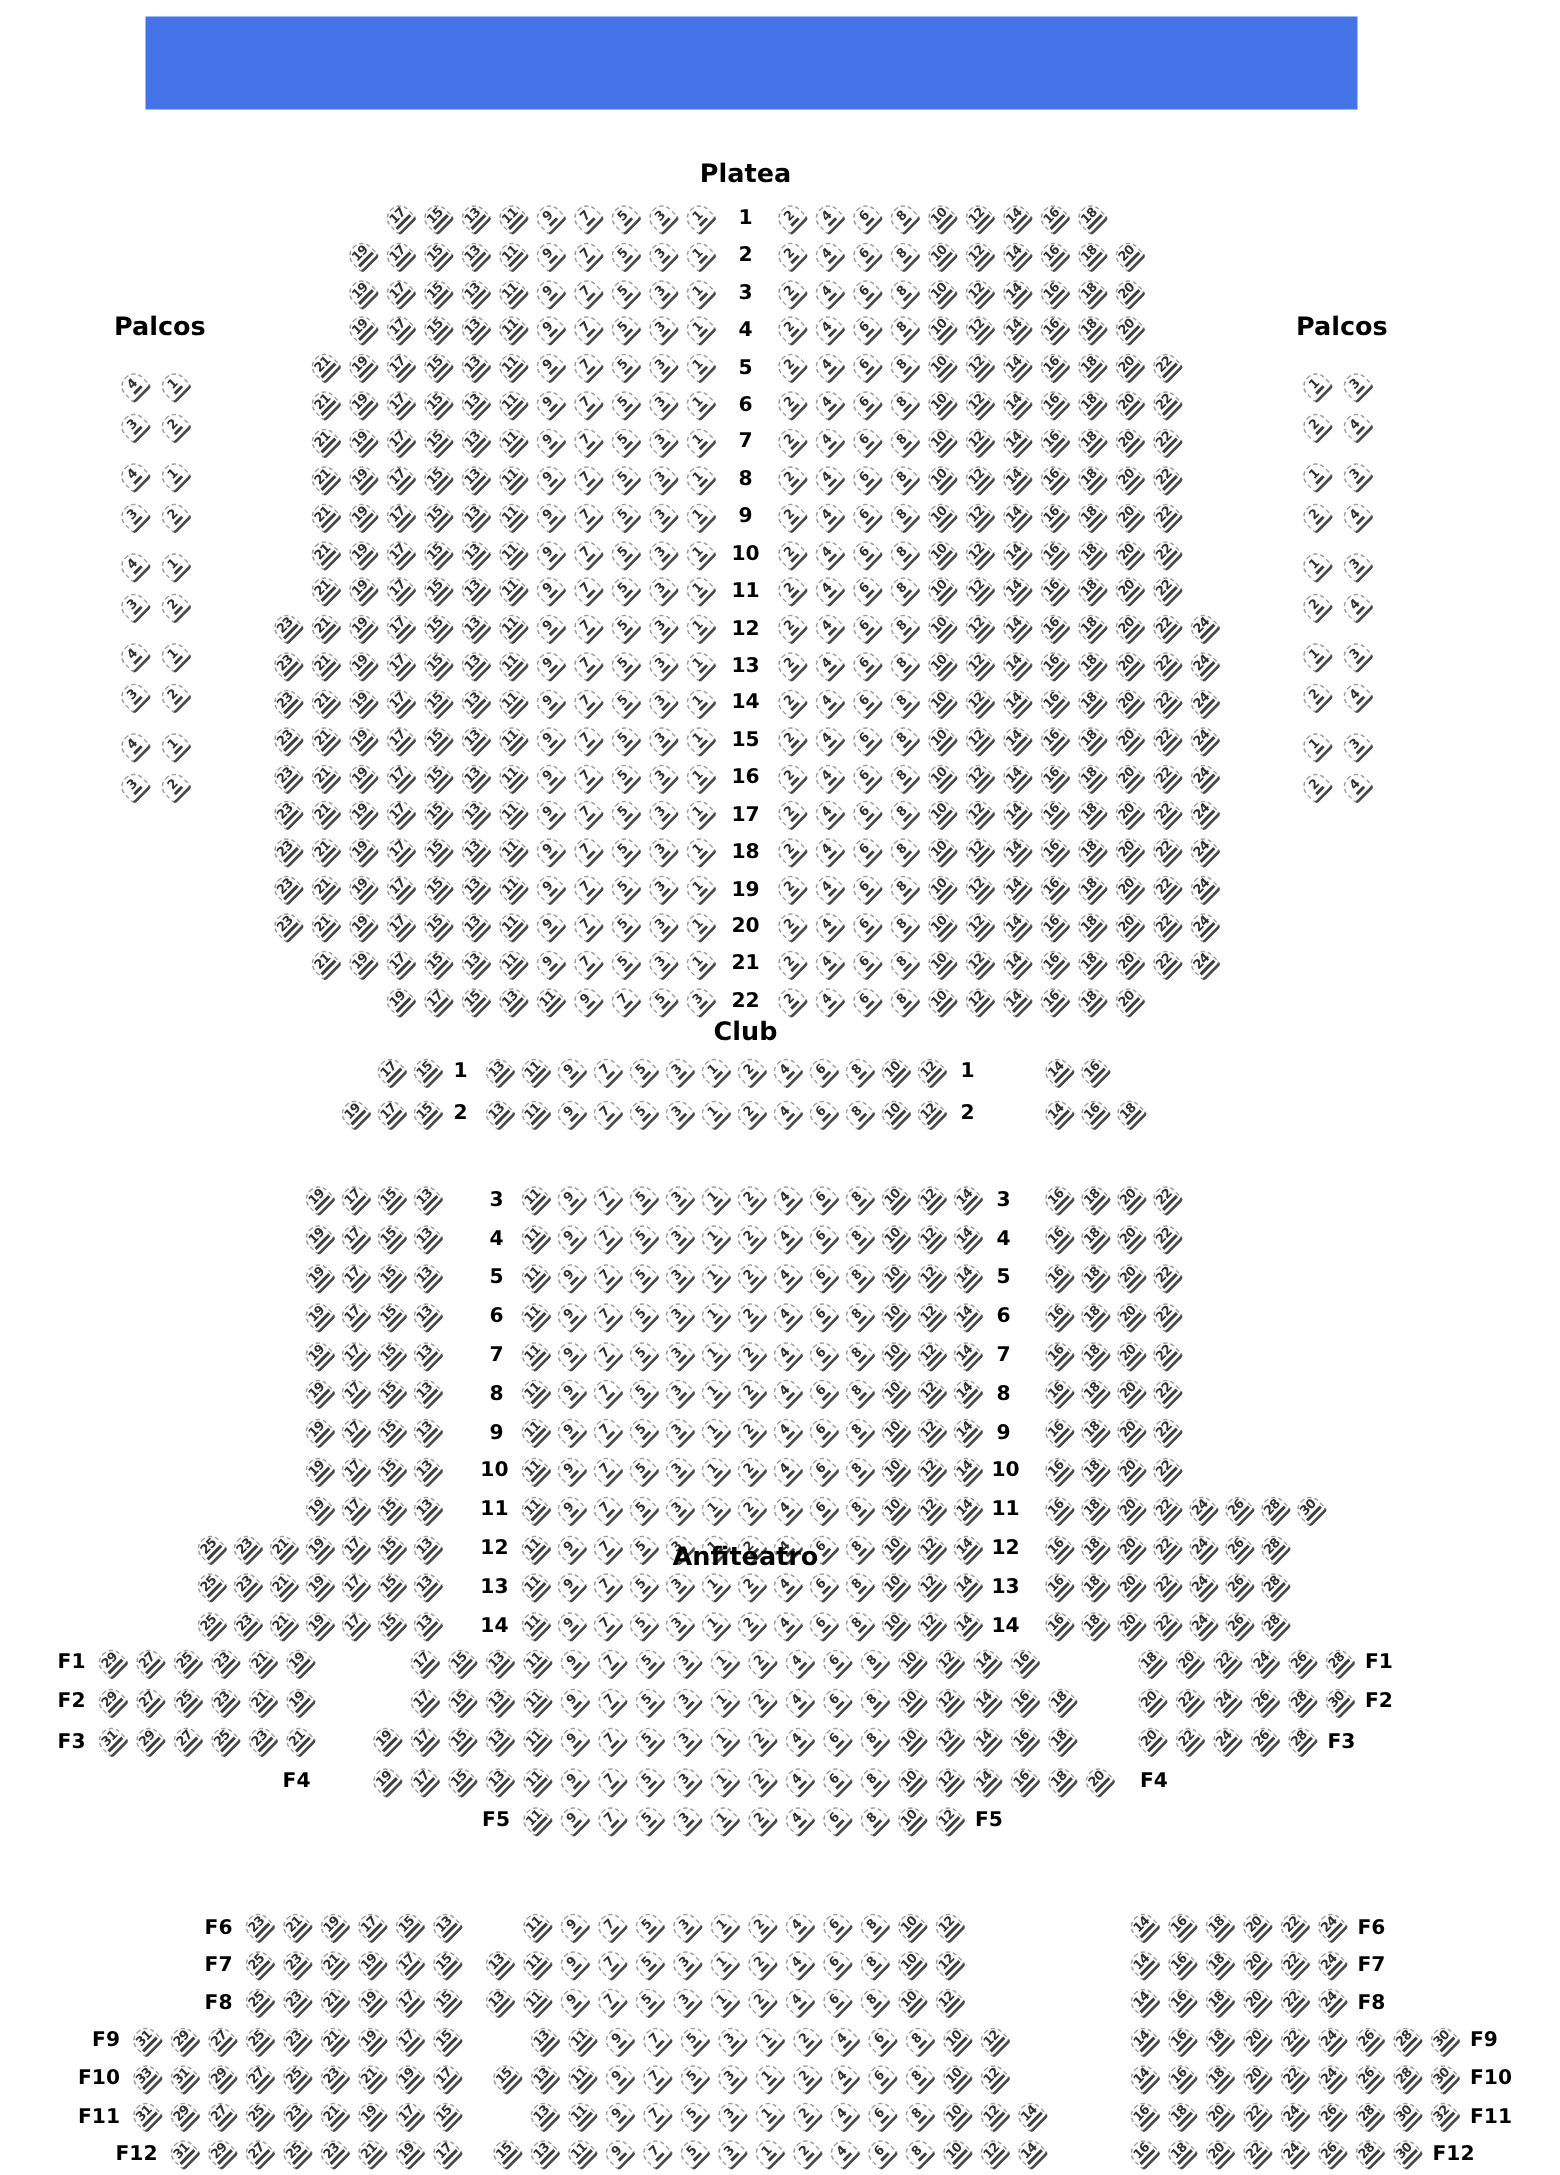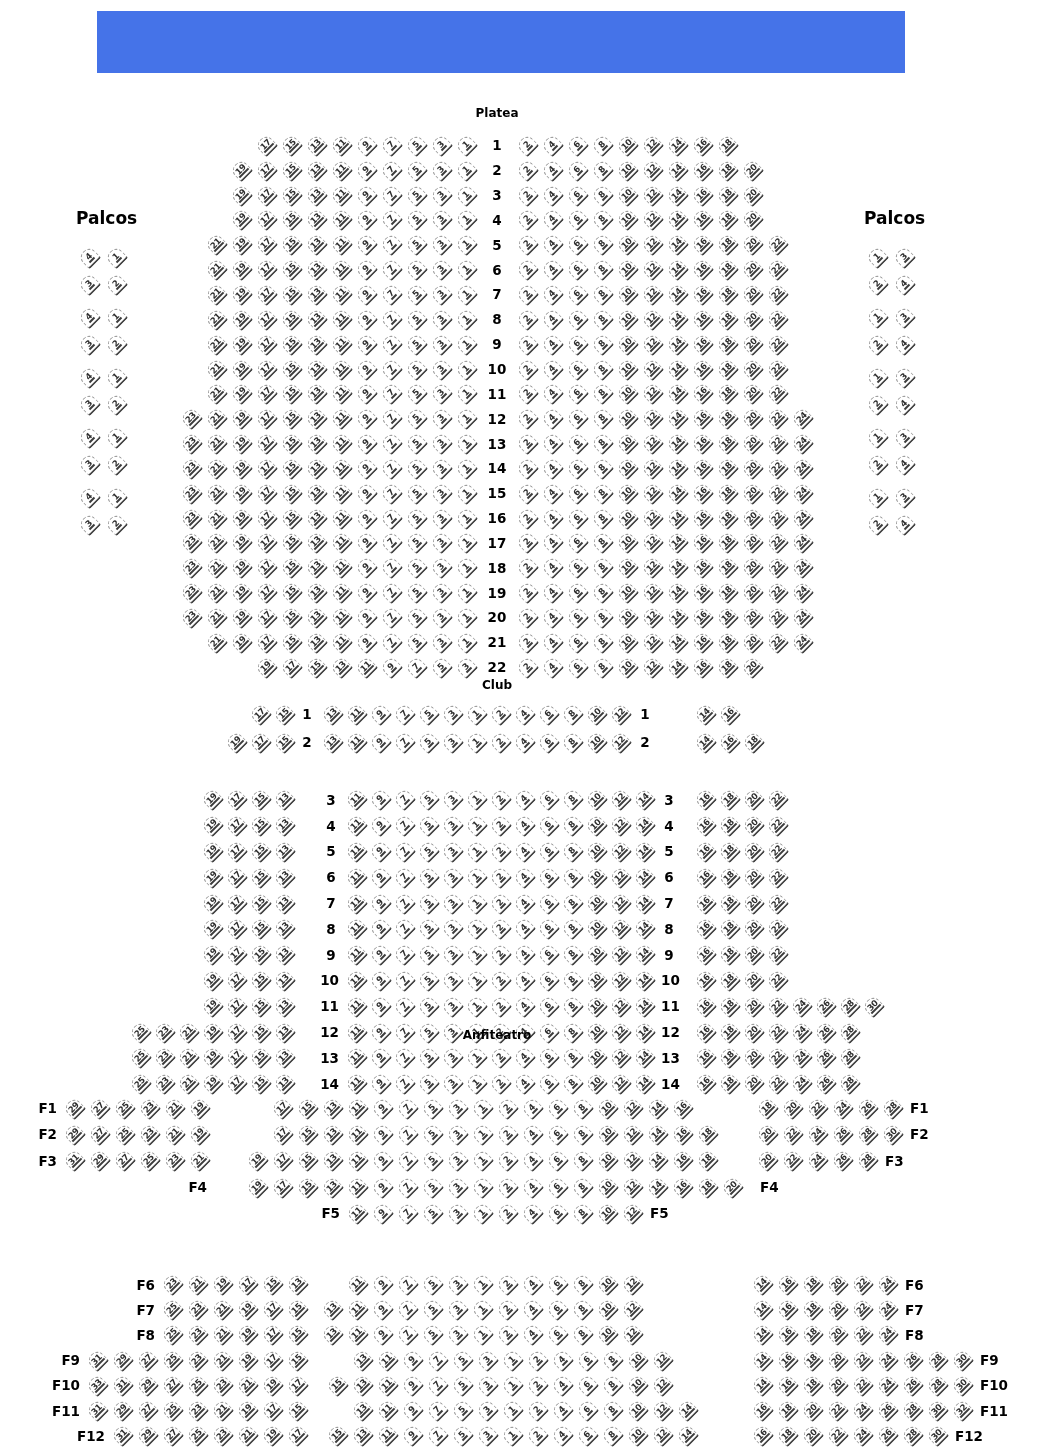--- a/index.html
+++ b/index.html
@@ -2,21 +2,21 @@
 <html><head>
 <meta charset="utf-8">
 <style>
   html,body{margin:0;padding:0;background:#fff;}
   body{width:1040px;height:1450px;position:relative;overflow:hidden;
        font-family:"DejaVu Sans","Liberation Sans",sans-serif;color:#000;}
 
   .banner{position:absolute;left:97px;top:11px;width:808px;height:62px;}
 
   .sec-title{position:absolute;left:0;width:994px;text-align:center;
-             font-size:12px;font-weight:bold;}
+             font-size:17px;font-weight:bold;}
   #title-platea{top:106px}
   #title-club{top:678px}
   #title-anfi{top:1028px}
 
   
   .srow{display:flex;align-items:center;height:var(--rh);}
   .col{display:flex;align-items:center;height:100%;flex:0 0 auto;}
   .end{justify-content:flex-end;}
   .ctr{justify-content:center;}
 

